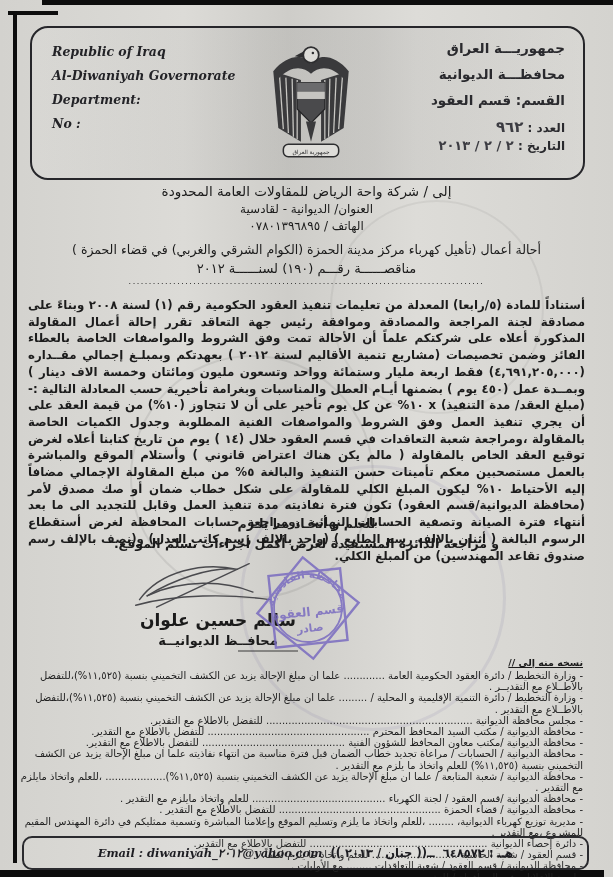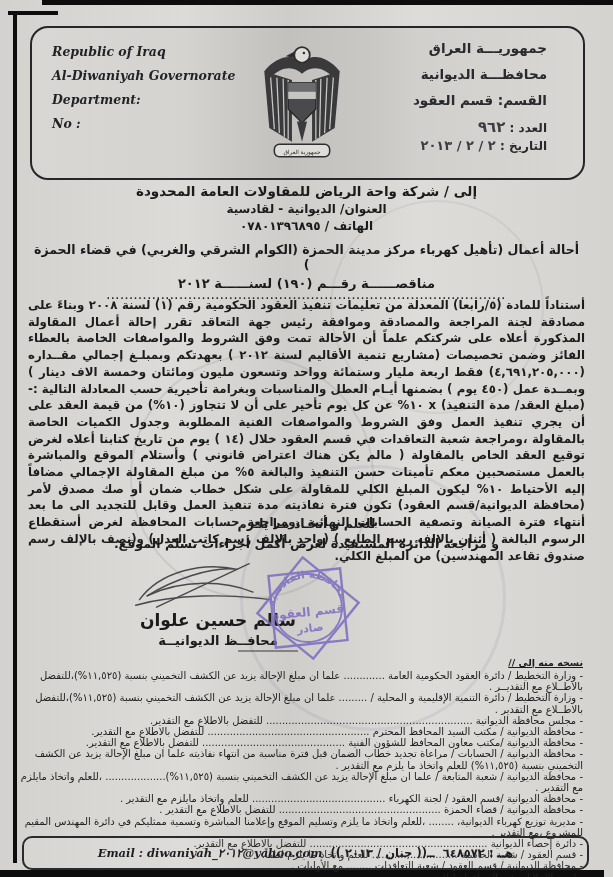--- a/index.html
+++ b/index.html
@@ -14,27 +14,27 @@
   .header-box{
     position:absolute;left:30px;right:28px;top:26px;height:150px;
     border:2px solid #26262a;border-radius:18px;
     background:linear-gradient(90deg,rgba(255,255,255,0.08),rgba(90,90,90,0.10) 42%,rgba(90,90,90,0.12) 62%,rgba(255,255,255,0.05));
     display:flex;justify-content:space-between;align-items:stretch;
   }
   .hdr-en{padding:16px 0 0 20px;font-family:"DejaVu Serif","Liberation Serif",serif;
     font-style:italic;font-size:12.5px;font-weight:bold;color:#232327;width:190px;}
   .hdr-en div{margin-bottom:9px;}
   .hdr-emblem{width:96px;display:flex;align-items:center;justify-content:center;padding-top:2px;}
-  .hdr-ar{direction:rtl;text-align:right;padding:12px 36px 0 0;width:185px;
+  .hdr-ar{direction:rtl;text-align:right;padding:12px 18px 0 0;width:185px;
     font-weight:bold;color:#2a2a2e;font-size:13.5px;}
   .hdr-ar .cal{margin-bottom:10px;letter-spacing:.5px;}
   .hdr-ar .num-line{font-size:12px;margin-top:2px;}
   .hand{font-size:15px;color:#3c3c42;letter-spacing:1px;}
   
-  .addr{position:absolute;left:30px;right:30px;top:183px;text-align:center;direction:rtl;font-weight:bold;}
+  .addr{position:absolute;left:30px;right:30px;top:183px;text-align:center;direction:rtl;font-weight:normal;}
   .addr .l1{font-size:13.5px;margin-bottom:3px;}
   .addr .l2,.addr .l3{font-size:12px;margin-bottom:3px;}
   .addr .subj{font-size:12.5px;margin-top:9px;}
   .addr .tender{font-size:13px;margin-top:4px;}
   .dots-sep{font-size:8px;letter-spacing:1.5px;color:#222;overflow:hidden;white-space:nowrap;margin-top:1px;}
   
   .body-par{
     position:absolute;left:28px;right:28px;top:297px;direction:rtl;
     text-align:justify;font-size:11.8px;font-weight:bold;line-height:16.7px;color:#1c1c1c;
   }

